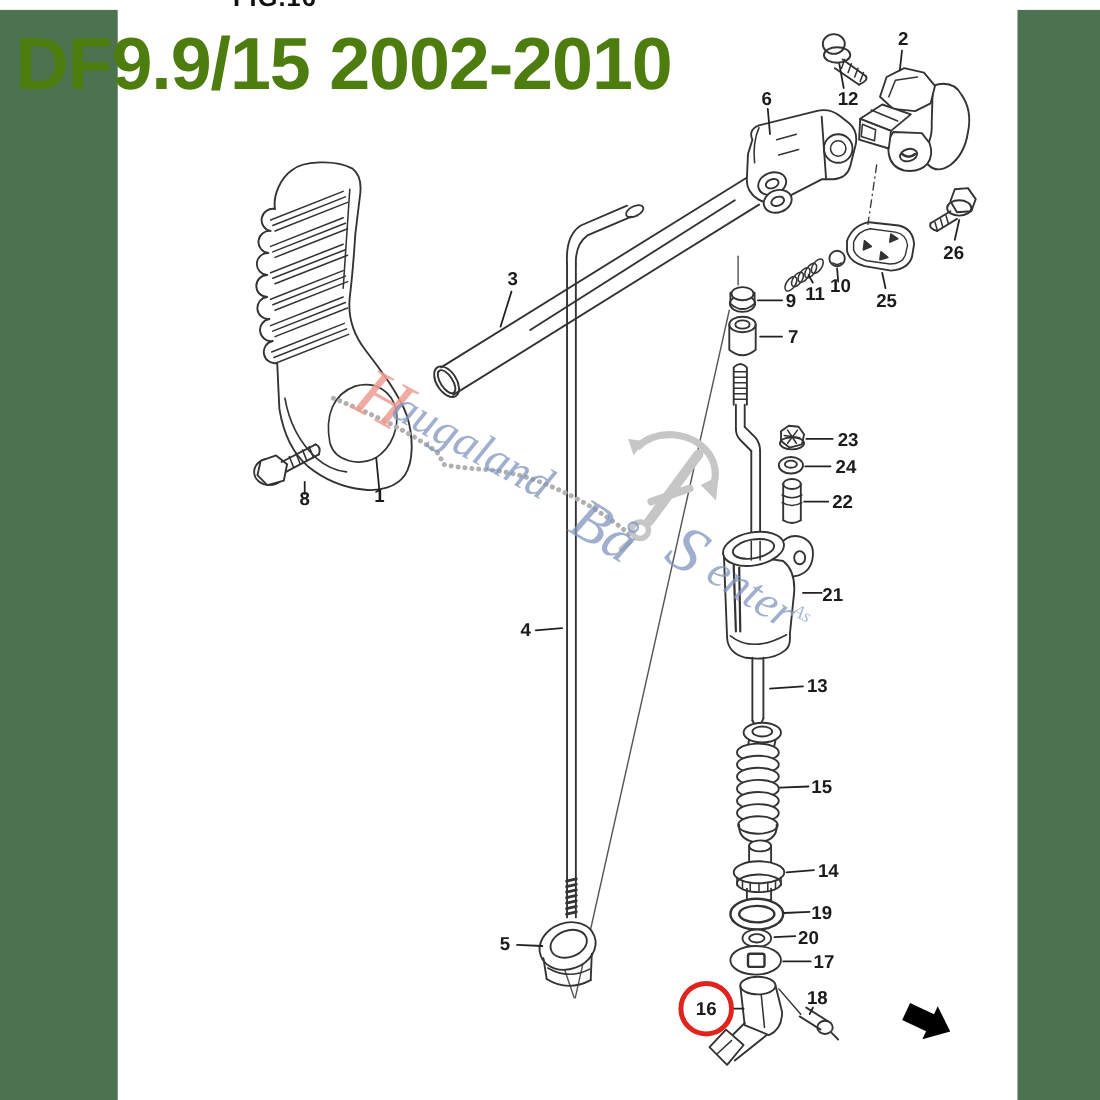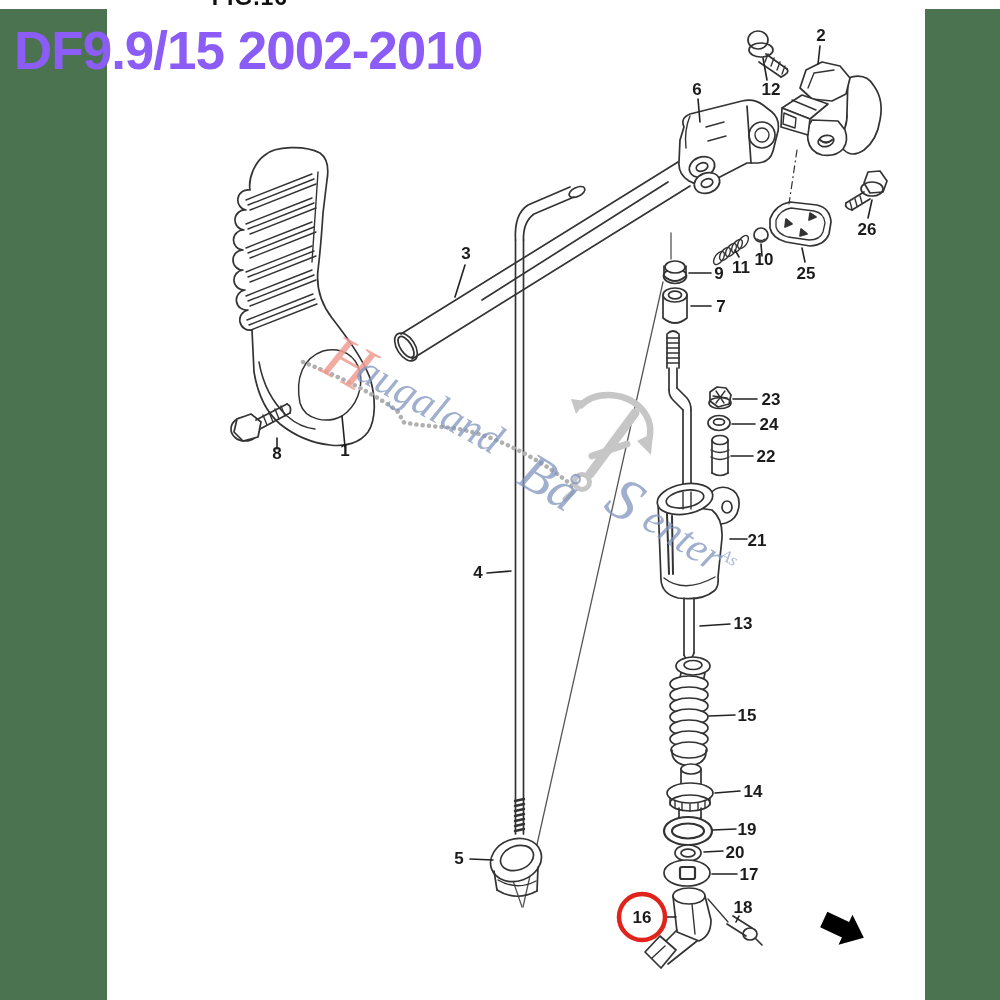--- a/index.html
+++ b/index.html
@@ -1,18 +1,18 @@
 <!DOCTYPE html>
 <html><head>
 <meta charset="utf-8">
 <style>
   html,body{margin:0;padding:0;}
   #stage{position:relative;width:1000px;height:1000px;background:#ffffff;overflow:hidden;font-family:"Liberation Sans",sans-serif;}
   #fig-label{position:absolute;left:180px;top:-16px;width:140px;text-align:center;font-weight:bold;font-size:23px;color:#111;letter-spacing:1px;}
-  #page-title{position:absolute;left:14px;top:20px;font-size:53px;font-weight:bold;color:#8b5cf6;letter-spacing:-1px;white-space:nowrap;}
+  #page-title{position:absolute;left:14px;top:20px;font-size:67px;font-weight:bold;color:#4d7c0f;letter-spacing:-1px;white-space:nowrap;}
   svg{position:absolute;left:0;top:0;}
   text.callout{font-family:"Liberation Sans",sans-serif;font-weight:bold;font-size:17px;fill:#1b1b1b;text-anchor:middle;}
 </style>
 </head>
 <body>
 
 <div id="stage">
   <div id="fig-label">FIG.16</div>
 
   <svg id="art" width="1000" height="1000" viewBox="0 0 1000 1000">

